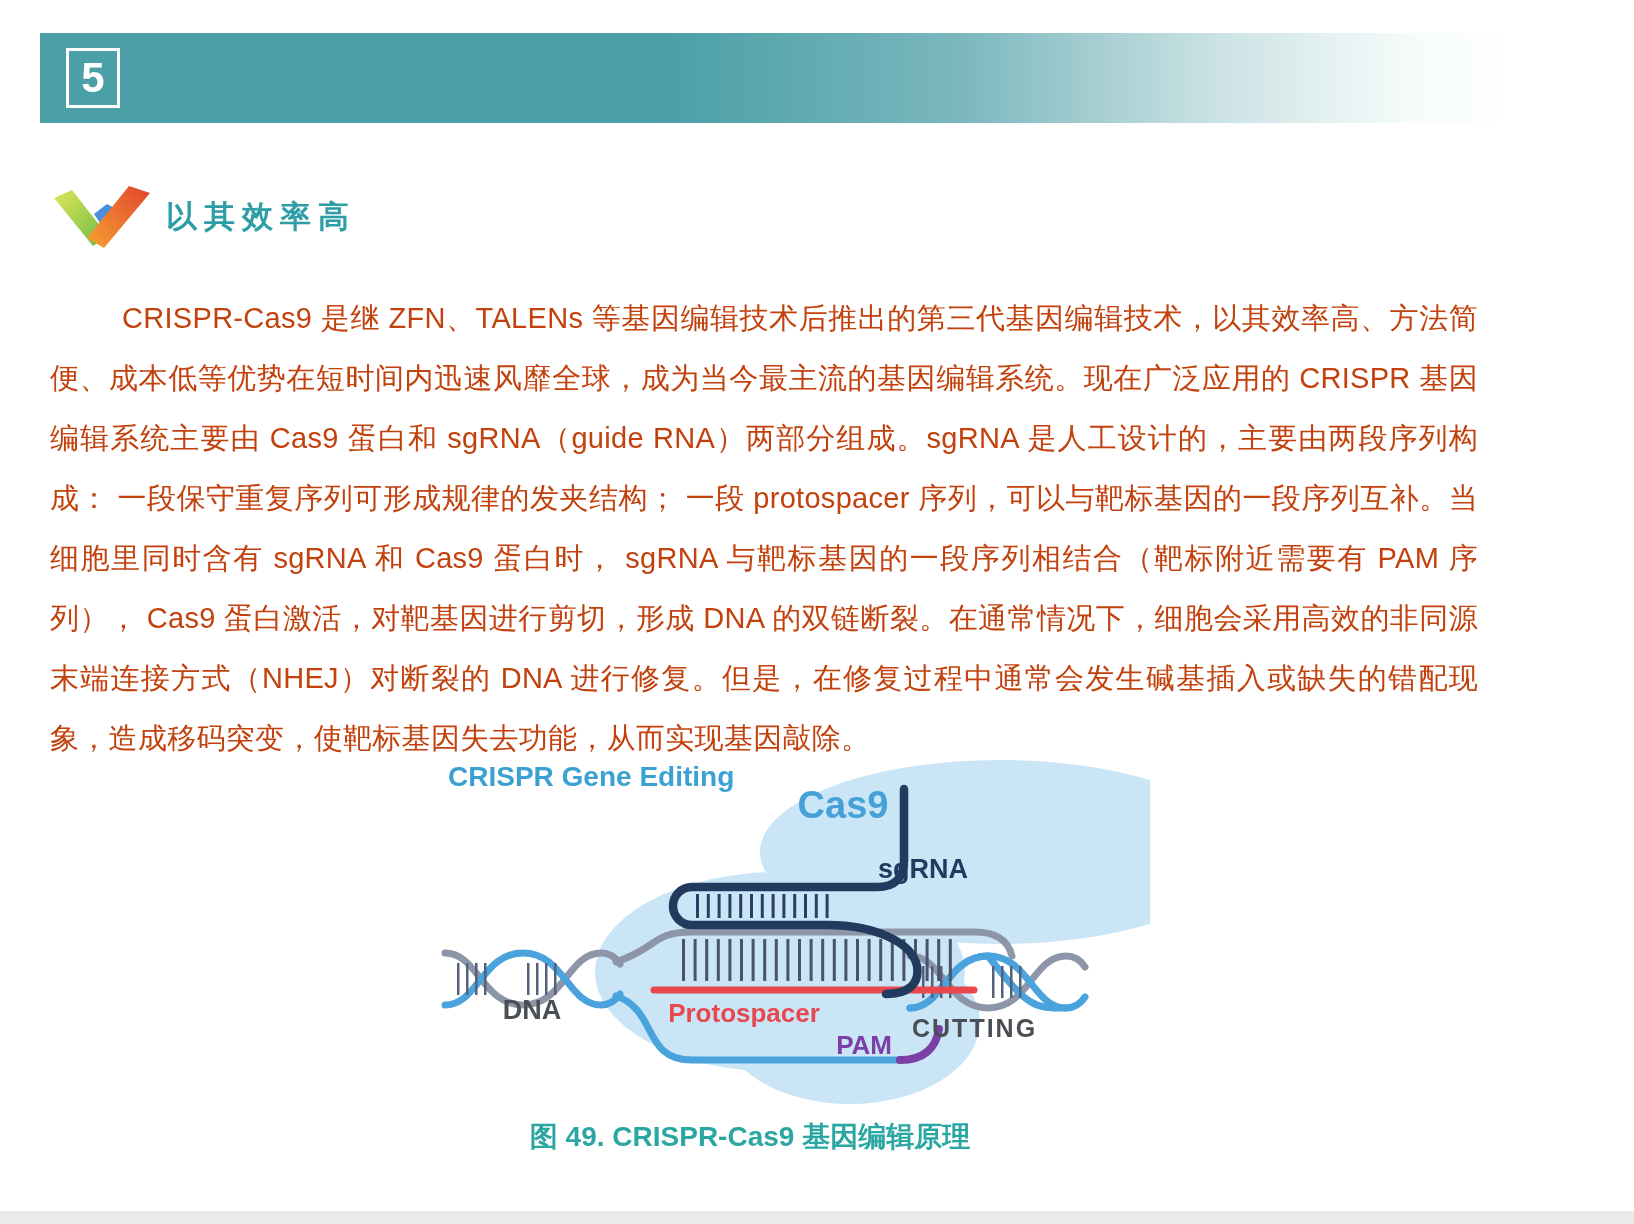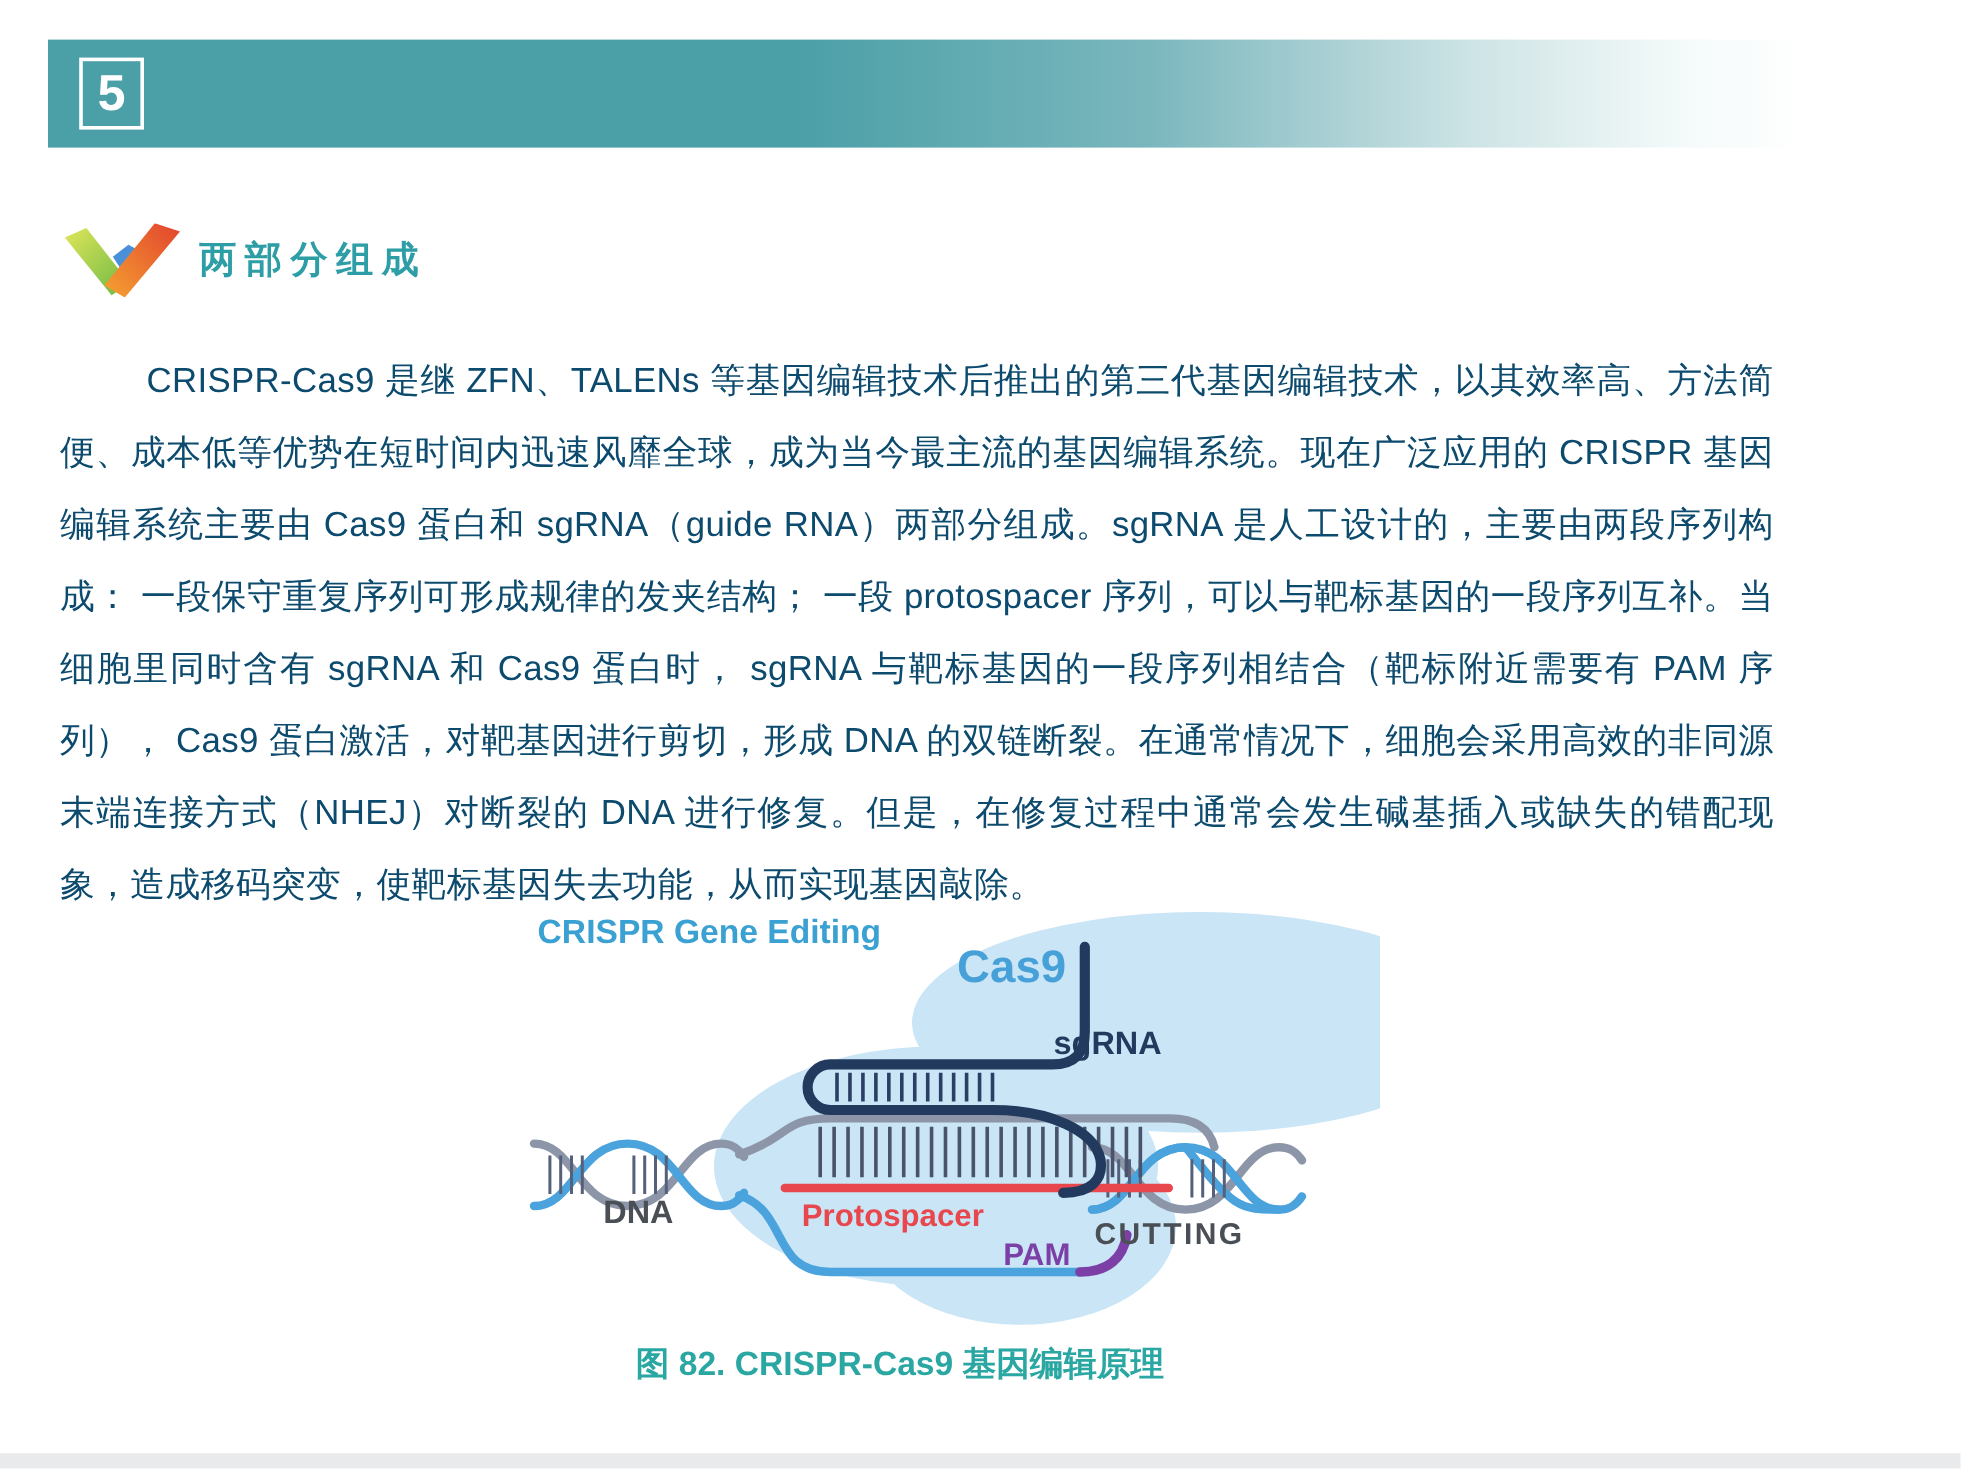--- a/index.html
+++ b/index.html
@@ -23,21 +23,21 @@
   }
 
   
   .section-head { position:absolute; left:52px; top:186px; height:62px; display:flex; align-items:center; }
   .section-logo { width:100px; height:62px; }
   .section-title { margin-left:14px; color:#2D9DA6; font-size:31px; font-weight:bold; letter-spacing:7px; }
 
   
   .body-text {
     position:absolute; left:50px; top:288px; width:1428px;
-    color:#0c4a6e; font-size:29px; line-height:60px;
+    color:#c2410c; font-size:29px; line-height:60px;
     text-align:justify; text-indent:72px; letter-spacing:0.3px;
   }
 
   
   .figure-svg { position:absolute; left:430px; top:742px; width:720px; height:368px; }
   .figure-caption {
     position:absolute; left:430px; top:1118px; width:640px;
     text-align:center; color:#2BA7A3; font-size:28px; font-weight:600;
   }
 
@@ -64,21 +64,21 @@
         </linearGradient>
         <linearGradient id="lgRed" x1="1" y1="0" x2="0" y2="1">
           <stop offset="0" stop-color="#e2432e"></stop>
             <stop offset="1" stop-color="#f5a231"></stop>
         </linearGradient>
       </defs>
       <polygon points="55,18 70,26 50,40 42,28" fill="#4a90d9"></polygon>
       <polygon points="2,12 20,4 56,50 41,60" fill="url(#lgGreen)"></polygon>
       <polygon points="77,0 98,7 52,62 35,52" fill="url(#lgRed)"></polygon>
     </svg>
-    <div class="section-title">两部分组成</div>
+    <div class="section-title">以其效率高</div>
   </div>
 
   <div class="body-text">CRISPR-Cas9 是继 ZFN、TALENs 等基因编辑技术后推出的第三代基因编辑技术，以其效率高、方法简便、成本低等优势在短时间内迅速风靡全球，成为当今最主流的基因编辑系统。现在广泛应用的 CRISPR 基因编辑系统主要由 Cas9 蛋白和 sgRNA（guide RNA）两部分组成。sgRNA 是人工设计的，主要由两段序列构成： 一段保守重复序列可形成规律的发夹结构； 一段 protospacer 序列，可以与靶标基因的一段序列互补。当细胞里同时含有 sgRNA 和 Cas9 蛋白时， sgRNA 与靶标基因的一段序列相结合（靶标附近需要有 PAM 序列）， Cas9 蛋白激活，对靶基因进行剪切，形成 DNA 的双链断裂。在通常情况下，细胞会采用高效的非同源末端连接方式（NHEJ）对断裂的 DNA 进行修复。但是，在修复过程中通常会发生碱基插入或缺失的错配现象，造成移码突变，使靶标基因失去功能，从而实现基因敲除。</div>
 
   <svg class="figure-svg" viewBox="0 0 720 368">
 
     <g>
       <ellipse cx="570" cy="110" rx="240" ry="92" fill="#C9E5F6"></ellipse>
       <ellipse cx="350" cy="230" rx="185" ry="100" fill="#C9E5F6"></ellipse>
       <ellipse cx="420" cy="280" rx="130" ry="82" fill="#C9E5F6"></ellipse>
@@ -115,16 +115,16 @@
     <path d="M 474 47 L 474 118 Q 474 145, 447 145 L 262 145 A 19 19 0 0 0 262 183 L 398 183 C 444 183, 482 200, 487 224 C 490 242, 478 252, 456 252" stroke="#223A5E" stroke-width="8.5" fill="none" stroke-linecap="round"></path>
     <line x1="266" y1="164" x2="404" y2="164" stroke="#2A3F63" stroke-width="24" stroke-dasharray="3,7.8"></line>
 
     <text x="448" y="136" font-size="27" font-weight="bold" fill="#223A5E">sgRNA</text>
     <text x="102" y="277" text-anchor="middle" font-size="27" font-weight="bold" fill="#4A4F55">DNA</text>
     <text x="314" y="280" text-anchor="middle" font-size="26" font-weight="bold" fill="#E8484D">Protospacer</text>
     <text x="462" y="312" text-anchor="end" font-size="26" font-weight="bold" fill="#7B3FA5">PAM</text>
     <text x="482" y="295" font-size="25" font-weight="bold" fill="#4A4F55" letter-spacing="2">CUTTING</text>
   </svg>
 
-  <div class="figure-caption">图 82. CRISPR-Cas9 基因编辑原理</div>
+  <div class="figure-caption">图 49. CRISPR-Cas9 基因编辑原理</div>
 
   <div class="footer-strip"></div>
 </div>
 
 </body></html>

